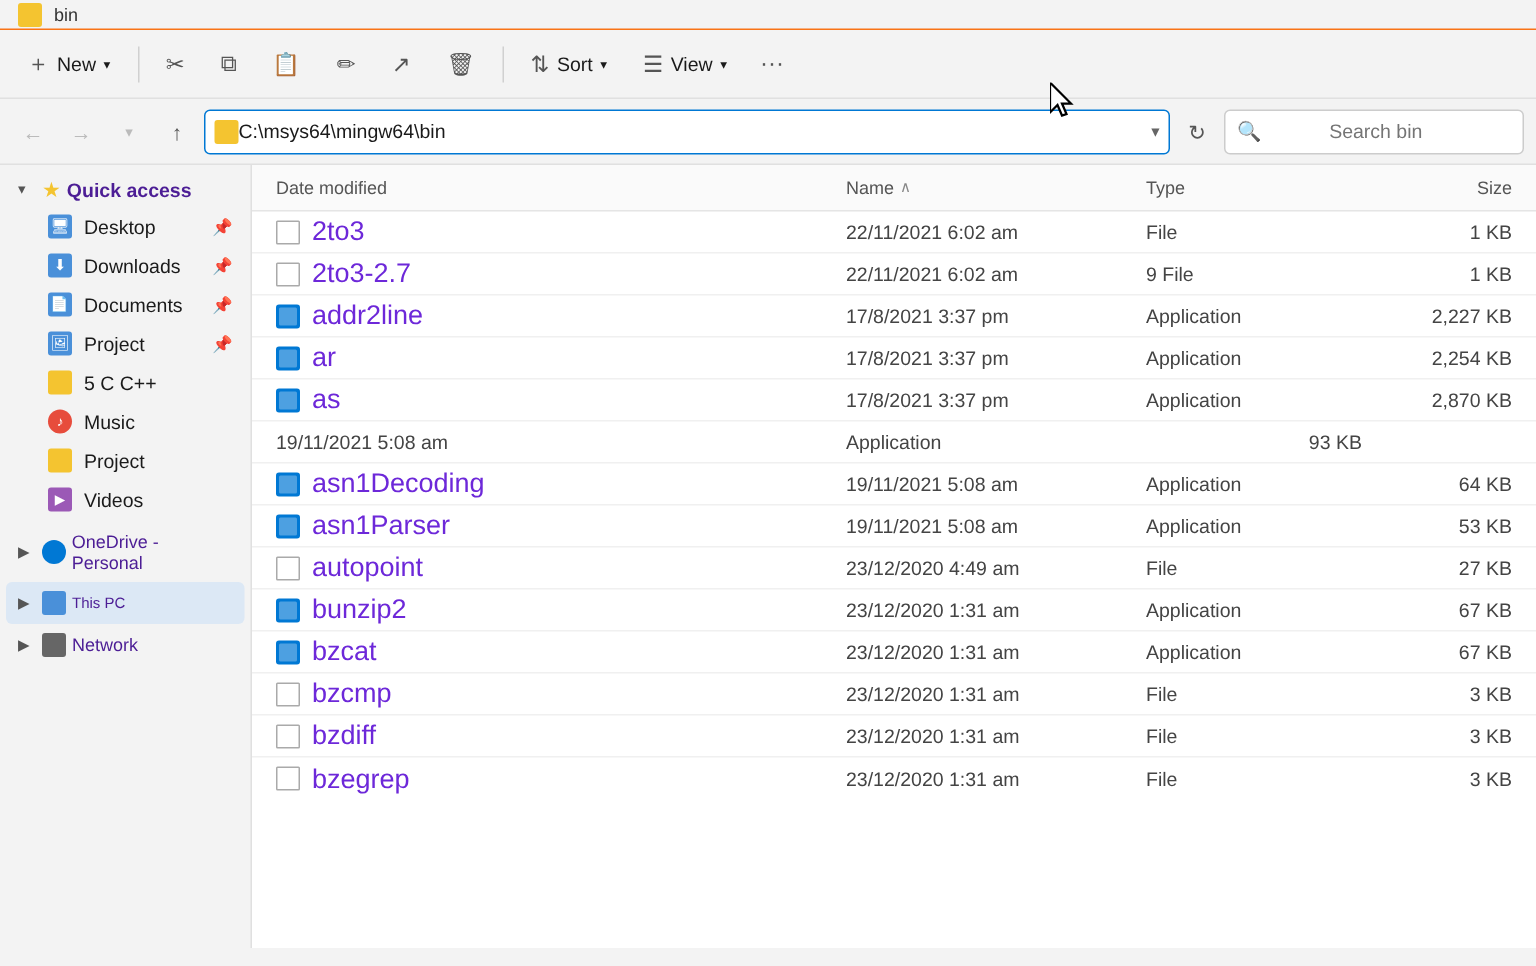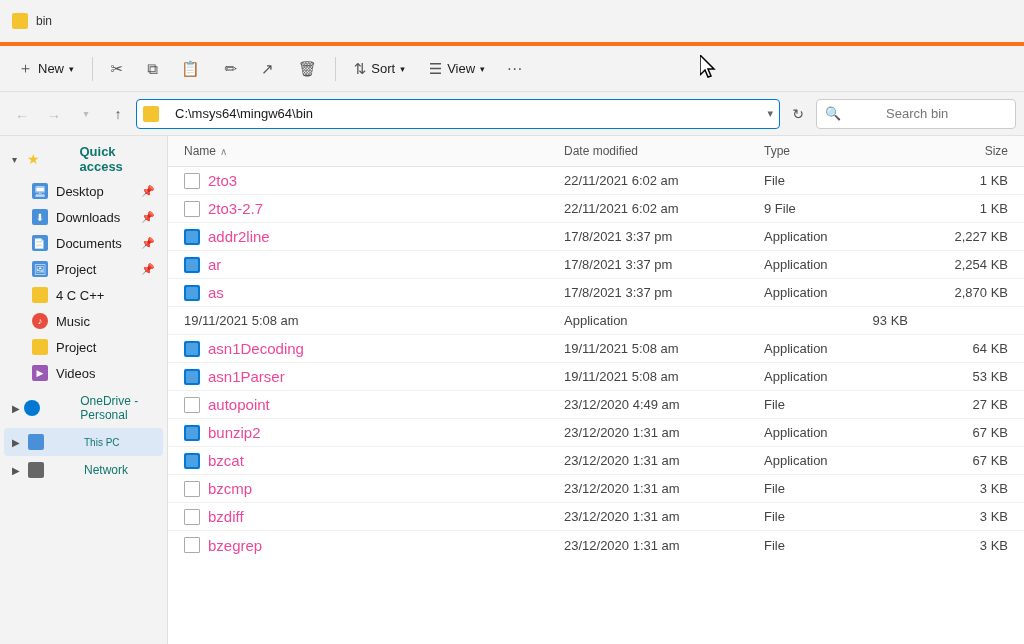--- a/index.html
+++ b/index.html
@@ -9,26 +9,26 @@
       background: #f3f3f3;
       width: 1024px;
       height: 644px;
       overflow: hidden;
       color: #1a1a1a;
     }
 
     
     .title-bar {
       background: #f3f3f3;
-      height: 46px;
+      height: 20px;
       display: flex;
       align-items: center;
       padding: 0 12px;
       gap: 8px;
-      border-bottom: 4px solid #f97316;
+      border-bottom: 1px solid #f97316;
     }
     .title-bar-icon {
       width: 16px; height: 16px;
       background: #f4c430;
       border-radius: 2px;
       display: inline-block;
     }
     .title-bar-text {
       font-size: 12px;
       color: #333;
@@ -101,21 +101,21 @@
 
     .address-bar-container {
       flex: 1;
       display: flex;
       align-items: center;
       background: #ffffff;
       border: 1.5px solid #0078d4;
       border-radius: 4px;
       height: 30px;
       padding: 0 6px;
-      gap: 16px;
+      gap: 0;
     }
     .address-folder-icon {
       width: 16px; height: 16px;
       background: #f4c430;
       border-radius: 2px;
       flex-shrink: 0;
     }
     .address-input {
       flex: 1;
       border: none;
@@ -187,21 +187,21 @@
     .sidebar-section-header {
       display: flex;
       align-items: center;
       padding: 4px 8px;
       gap: 4px;
       cursor: pointer;
       border-radius: 4px;
       margin: 0 4px;
     }
     .expand-icon { font-size: 10px; color: #555; width: 12px; }
-    .section-label { font-size: 13px; font-weight: 600; color: #0f766e; margin-left: 36px; }
+    .section-label { font-size: 13px; font-weight: 600; color: #4c1d95; }
 
     .sidebar-item {
       display: flex;
       align-items: center;
       padding: 5px 8px 5px 28px;
       gap: 8px;
       cursor: pointer;
       border-radius: 4px;
       margin: 0 4px;
     }
@@ -291,21 +291,21 @@
       width: 12px; height: 12px;
       background: rgba(255,255,255,0.3);
       border-radius: 1px;
     }
     .file-icon-plain {
       border: 1px solid #aaa;
       border-radius: 1px;
       background: #fff;
     }
 
-    .file-name-text { font-size: 15px; color: #ec4899; }
+    .file-name-text { font-size: 18px; color: #6d28d9; }
     .file-cell { font-size: 13px; color: #444; padding: 3px 8px; }
     .file-cell-right { font-size: 13px; color: #444; padding: 3px 8px; text-align: right; }
 
     .cursor-pointer {
       position: absolute;
       width: 20px;
       height: 24px;
       top: 55px;
       left: 700px;
       pointer-events: none;
@@ -434,21 +434,21 @@
       <div class="sidebar-item">
         <div class="sidebar-item-icon" style="background:#4a90d9; display:flex; align-items:center; justify-content:center; border-radius:2px;">
           <span style="color:white; font-size:10px;">🖼</span>
         </div>
         <span class="sidebar-item-label">Project</span>
         <span class="pin-icon">📌</span>
       </div>
 
       <div class="sidebar-item">
         <div class="sidebar-item-icon" style="background:#f4c430; border-radius:2px;"></div>
-        <span class="sidebar-item-label">4 C C++</span>
+        <span class="sidebar-item-label">5 C C++</span>
       </div>
 
       <div class="sidebar-item">
         <div class="sidebar-item-icon" style="background:#e74c3c; border-radius:50%; display:flex; align-items:center; justify-content:center;">
           <span style="color:white; font-size:9px;">♪</span>
         </div>
         <span class="sidebar-item-label">Music</span>
       </div>
 
       <div class="sidebar-item">
@@ -481,25 +481,25 @@
       <div style="width:16px; height:16px; background:#666; border-radius:2px; flex-shrink:0;"></div>
       <span class="section-label" style="font-weight:400; font-size:12px;">Network</span>
     </div>
 
   </div>
 
   <div class="file-list">
 
     <div class="file-list-header">
       <div class="col-header">
+        <span>Date modified</span>
+      </div>
+      <div class="col-header">
         <span>Name</span>
         <span class="sort-arrow">∧</span>
-      </div>
-      <div class="col-header">
-        <span>Date modified</span>
       </div>
       <div class="col-header">
         <span>Type</span>
       </div>
       <div class="col-header" style="text-align:right; justify-content:flex-end;">
         <span>Size</span>
       </div>
     </div>
 
     <div id="file-rows-container">

